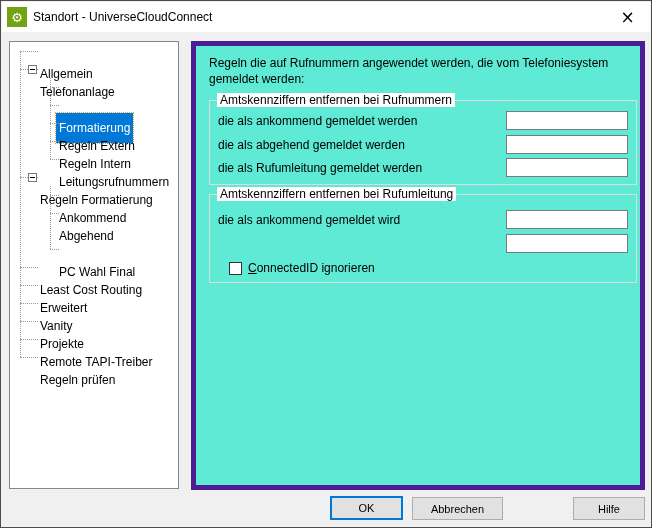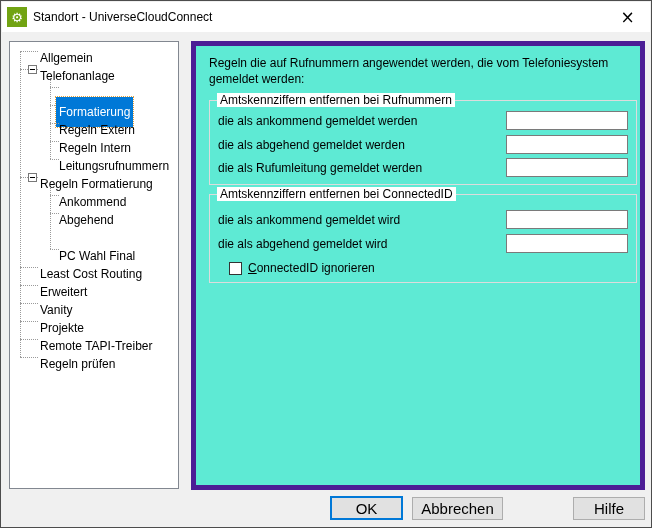--- a/index.html
+++ b/index.html
@@ -37,21 +37,21 @@
   .tree-inner { position:relative; width:100%; height:100%; }
   .vline { position:absolute; width:0; border-left:1px dotted #9A9A9A; }
   .vline.root { left:10px; top:9px; height:306px; }
   .vline.childA { left:40px; top:36px; height:81px; }
   .vline.childB { left:40px; top:144px; height:63px; }
   .tree-row { position:absolute; left:0; width:100%; height:18px; }
   .tree-row .stub { position:absolute; top:9px; height:0; border-top:1px dotted #9A9A9A; }
   .tree-row.lvl0 .stub { left:10px; width:18px; }
   .tree-row.lvl1 .stub { left:40px; width:9px; }
   .tree-row .lbl {
-    position:absolute; top:1px; white-space:nowrap; padding:8px 3px; line-height:14px;
+    position:absolute; top:17px; white-space:nowrap; padding:8px 3px; line-height:14px;
   }
   .tree-row.lvl0 .lbl { left:27px; }
   .tree-row.lvl1 .lbl { left:46px; }
   .tree-row.selected .lbl {
     background:#0078D7; color:#FFFFFF; outline:1px dotted #E0A040;
   }
   .expander {
     position:absolute; left:18px; top:14px; width:9px; height:9px;
     background:#FFFFFF; border:1px solid #787878;
   }
@@ -84,21 +84,21 @@
   .chk-row { position:absolute; left:19px; top:65px; height:16px; display:flex; align-items:center; }
   .chk-box {
     width:13px; height:13px; border:1px solid #333333; background:#FFFFFF; flex:0 0 auto;
   }
   .chk-label { margin-left:6px; display:inline-block; white-space:nowrap; }
   .chk-label::first-letter { text-decoration: underline; }
 
   
   .btn {
     position:absolute; top:496px; height:23px; background:#E1E1E1;
-    border:1px solid #ADADAD; font-family:inherit; font-size:15px; color:#000;
+    border:1px solid #ADADAD; font-family:inherit; font-size:11px; color:#000;
     display:flex; align-items:center; justify-content:center; cursor:default;
   }
   .btn-ok { left:329px; top:495px; width:73px; height:24px; border:2px solid #0078D7; }
   .btn-cancel { left:411px; width:91px; }
   .btn-help { left:572px; width:72px; }
 </style>
 </head>
 <body>
 
 <div class="window">
@@ -198,24 +198,23 @@
       <span class="group-title">Amtskennziffern entfernen bei Rufnummern</span>
       <span class="frow-label r0-label">die als ankommend gemeldet werden</span>
       <input class="frow-input r0-input" type="text" value="" style="">
       <span class="frow-label r1-label">die als abgehend gemeldet werden</span>
       <input class="frow-input r1-input" type="text" value="" style="">
       <span class="frow-label r2-label">die als Rufumleitung gemeldet werden</span>
       <input class="frow-input r2-input" type="text" value="" style="">
     </div>
 
     <div class="group group2 g2">
-      <span class="group-title">Amtskennziffern entfernen bei ConnectedID</span>
+      <span class="group-title">Amtskennziffern entfernen bei Rufumleitung</span>
       <span class="frow-label r0-label">die als ankommend gemeldet wird</span>
       <input class="frow-input r0-input" type="text" value="" style="">
-      <span class="frow-label r1-label">die als abgehend gemeldet wird</span>
       <input class="frow-input r1-input" type="text" value="" style="">
       <div class="chk-row">
         <span class="chk-box"></span>
         <span class="chk-label">ConnectedID ignorieren</span>
       </div>
     </div>
   </div>
 
   <button class="btn btn-ok">OK</button>
   <button class="btn btn-cancel">Abbrechen</button>

